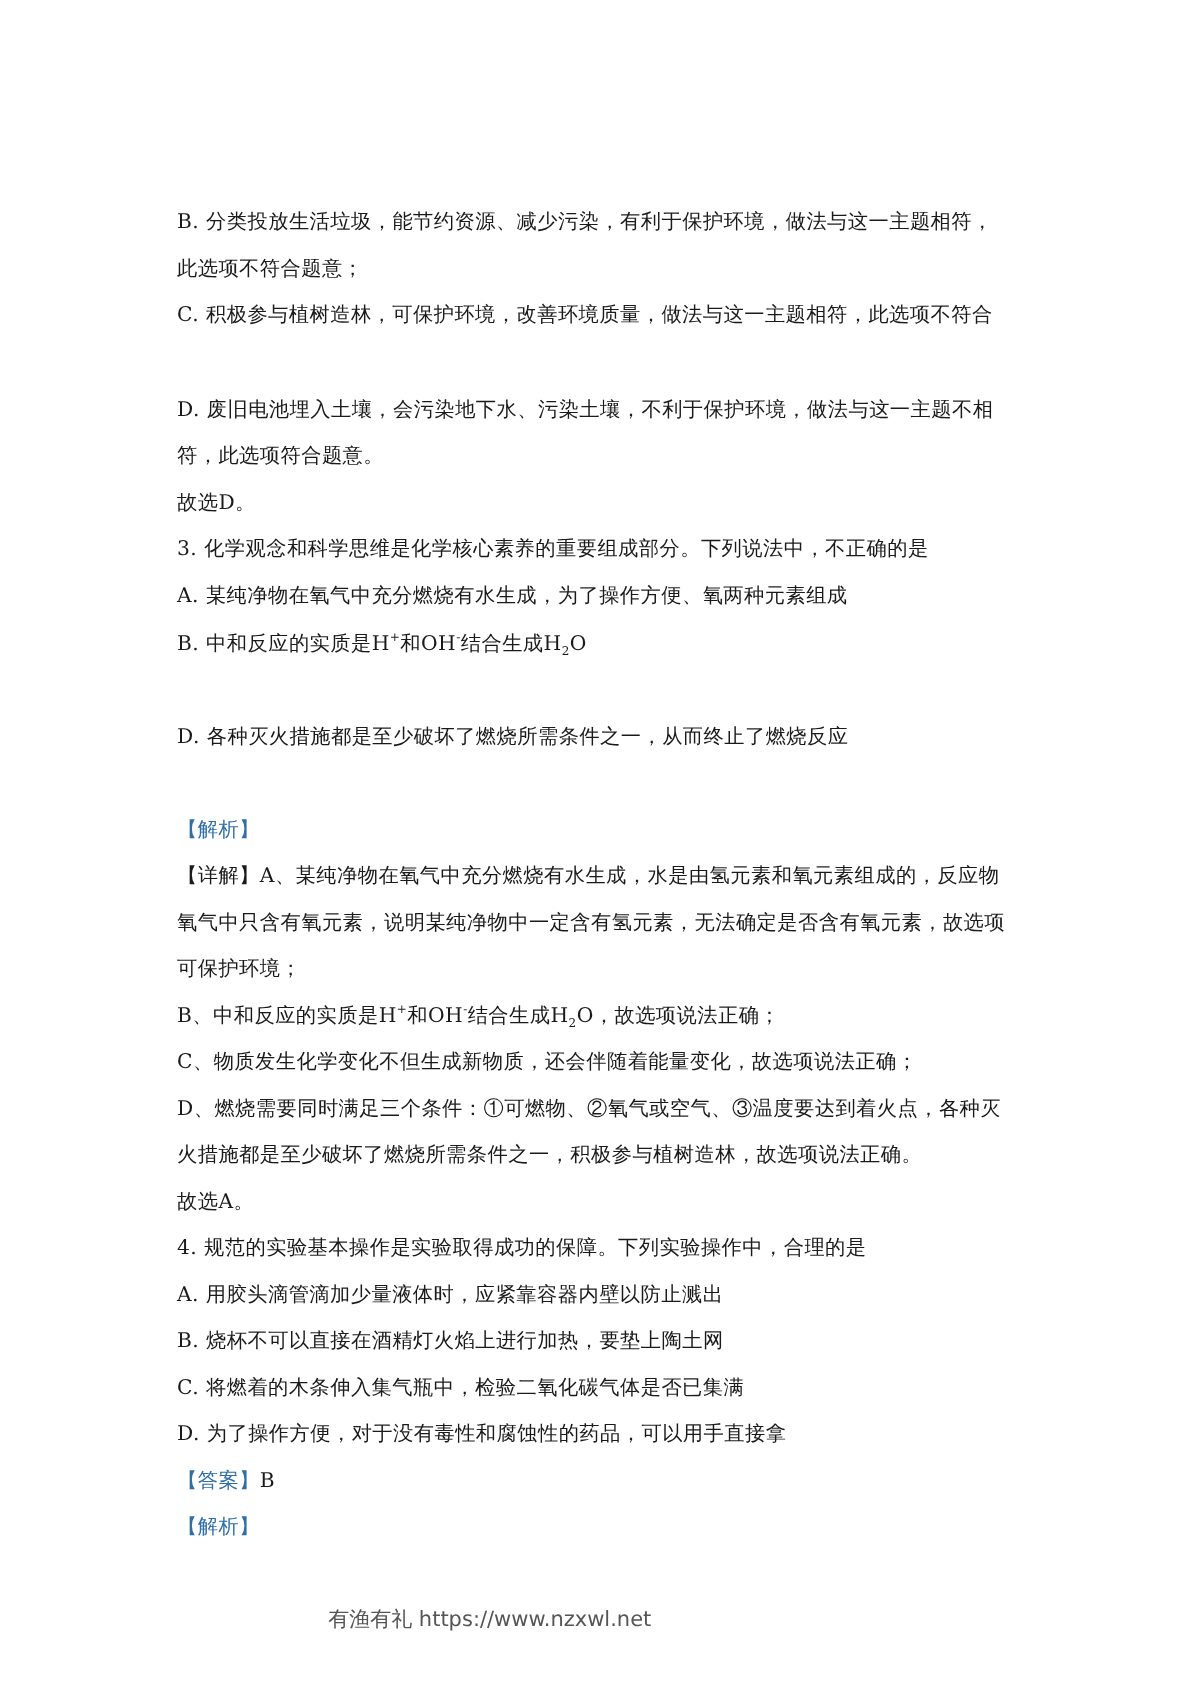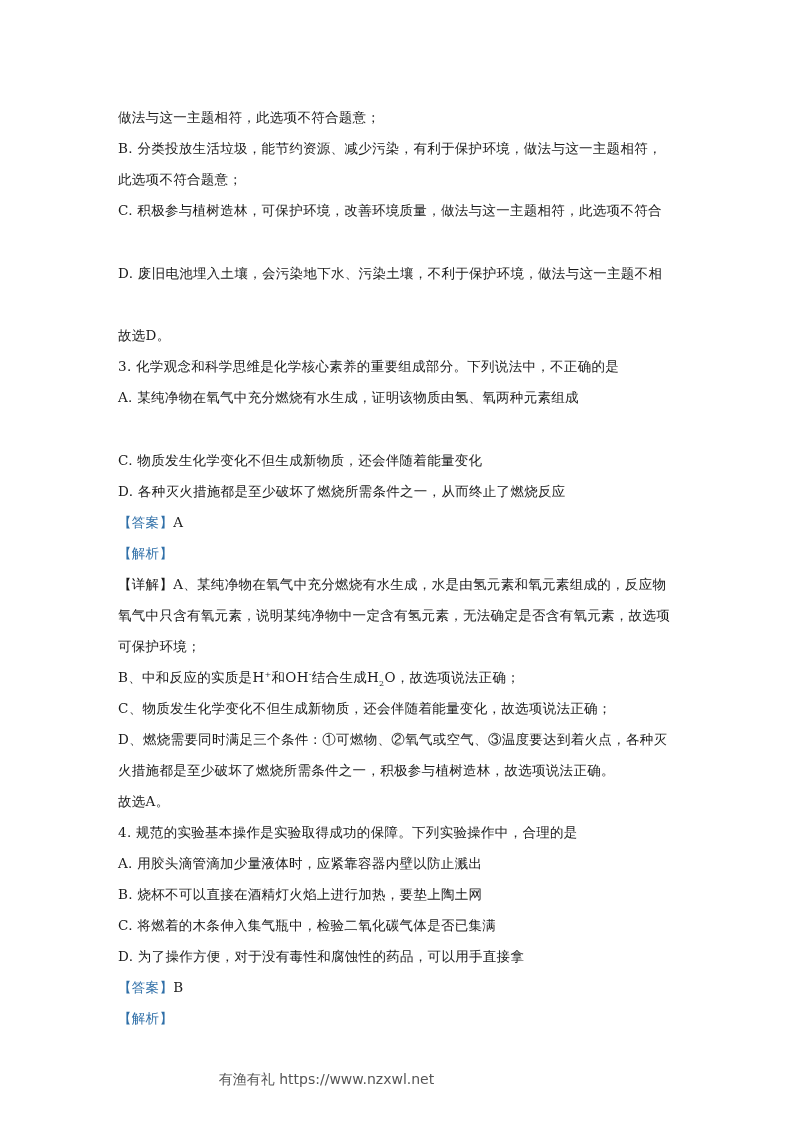--- a/index.html
+++ b/index.html
@@ -21,35 +21,34 @@
       position: absolute; top: 1071px; left: 0; width: 653px; text-align: center;
       font-family: "DejaVu Sans", "Liberation Sans", sans-serif;
       font-size: 14px; color: #555555;
     }
   </style>
 </head>
 <body>
 
 <div class="page">
 
-  <div class="line" style="top:108px">做法与这一主题相符，此选项不符合题意；</div>
   <div class="line" style="top:139px">B. 分类投放生活垃圾，能节约资源、减少污染，有利于保护环境，做法与这一主题相符，</div>
   <div class="line" style="top:170px">此选项不符合题意；</div>
   <div class="line" style="top:201px">C. 积极参与植树造林，可保护环境，改善环境质量，做法与这一主题相符，此选项不符合</div>
   <div class="line" style="top:264px">D. 废旧电池埋入土壤，会污染地下水、污染土壤，不利于保护环境，做法与这一主题不相</div>
+  <div class="line" style="top:295px">符，此选项符合题意。</div>
   <div class="line" style="top:326px">故选D。</div>
   <div class="line" style="top:357px">3. 化学观念和科学思维是化学核心素养的重要组成部分。下列说法中，不正确的是</div>
-  <div class="line" style="top:388px">A. 某纯净物在氧气中充分燃烧有水生成，证明该物质由氢、氧两种元素组成</div>
+  <div class="line" style="top:388px">A. 某纯净物在氧气中充分燃烧有水生成，为了操作方便、氧两种元素组成</div>
 
-  <div class="line" style="top:451px">C. 物质发生化学变化不但生成新物质，还会伴随着能量变化</div>
+  <div class="line" style="top:420px">
+    <span>B. 中和反应的实质是H</span><sup>+</sup><span>和OH</span><sup>-</sup><span>结合生成H</span><sub>2</sub><span>O</span>
+  </div>
   <div class="line" style="top:482px">D. 各种灭火措施都是至少破坏了燃烧所需条件之一，从而终止了燃烧反应</div>
 
-  <div class="line" style="top:513px">
-    <span class="label">【答案】</span><span>A</span>
-  </div>
   <div class="line" style="top:544px">
     <span class="label">【解析】</span>
   </div>
 
   <div class="line" style="top:575px">
     <span class="label bold">【详解】</span><span>A、某纯净物在氧气中充分燃烧有水生成，水是由氢元素和氧元素组成的，反应物</span>
   </div>
   <div class="line" style="top:606px">氧气中只含有氧元素，说明某纯净物中一定含有氢元素，无法确定是否含有氧元素，故选项</div>
   <div class="line" style="top:637px">可保护环境；</div>
 

